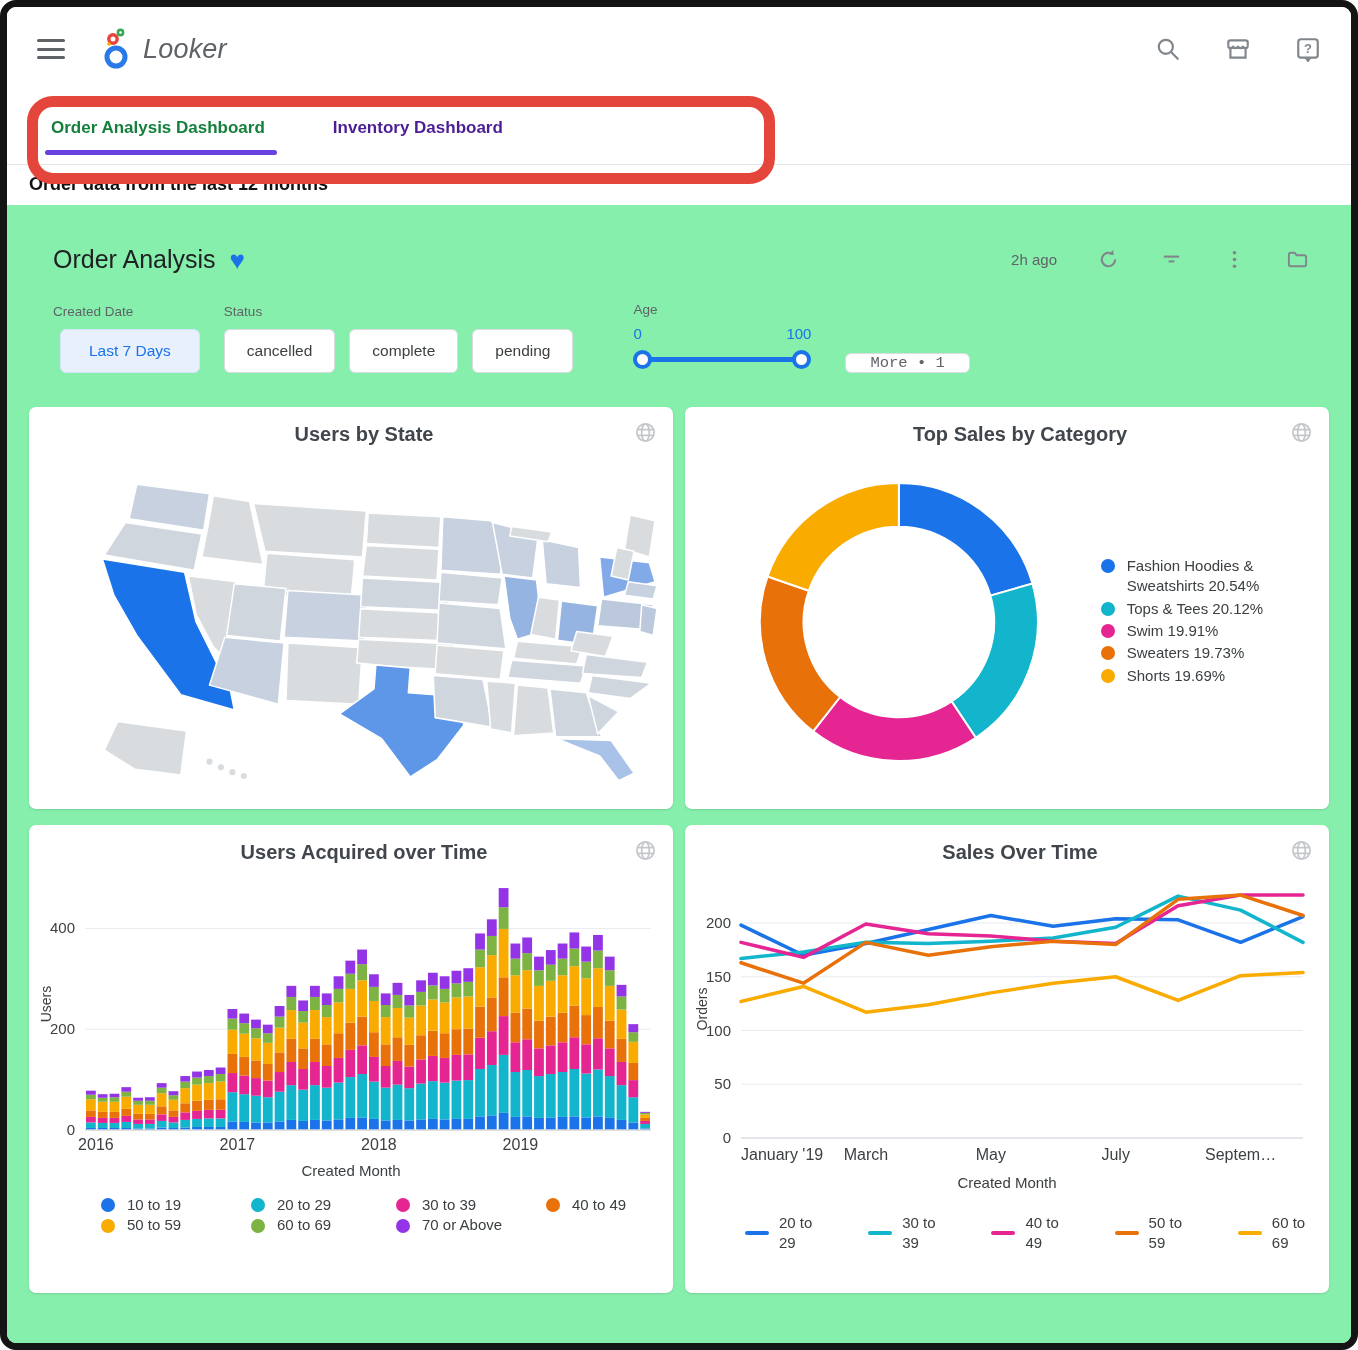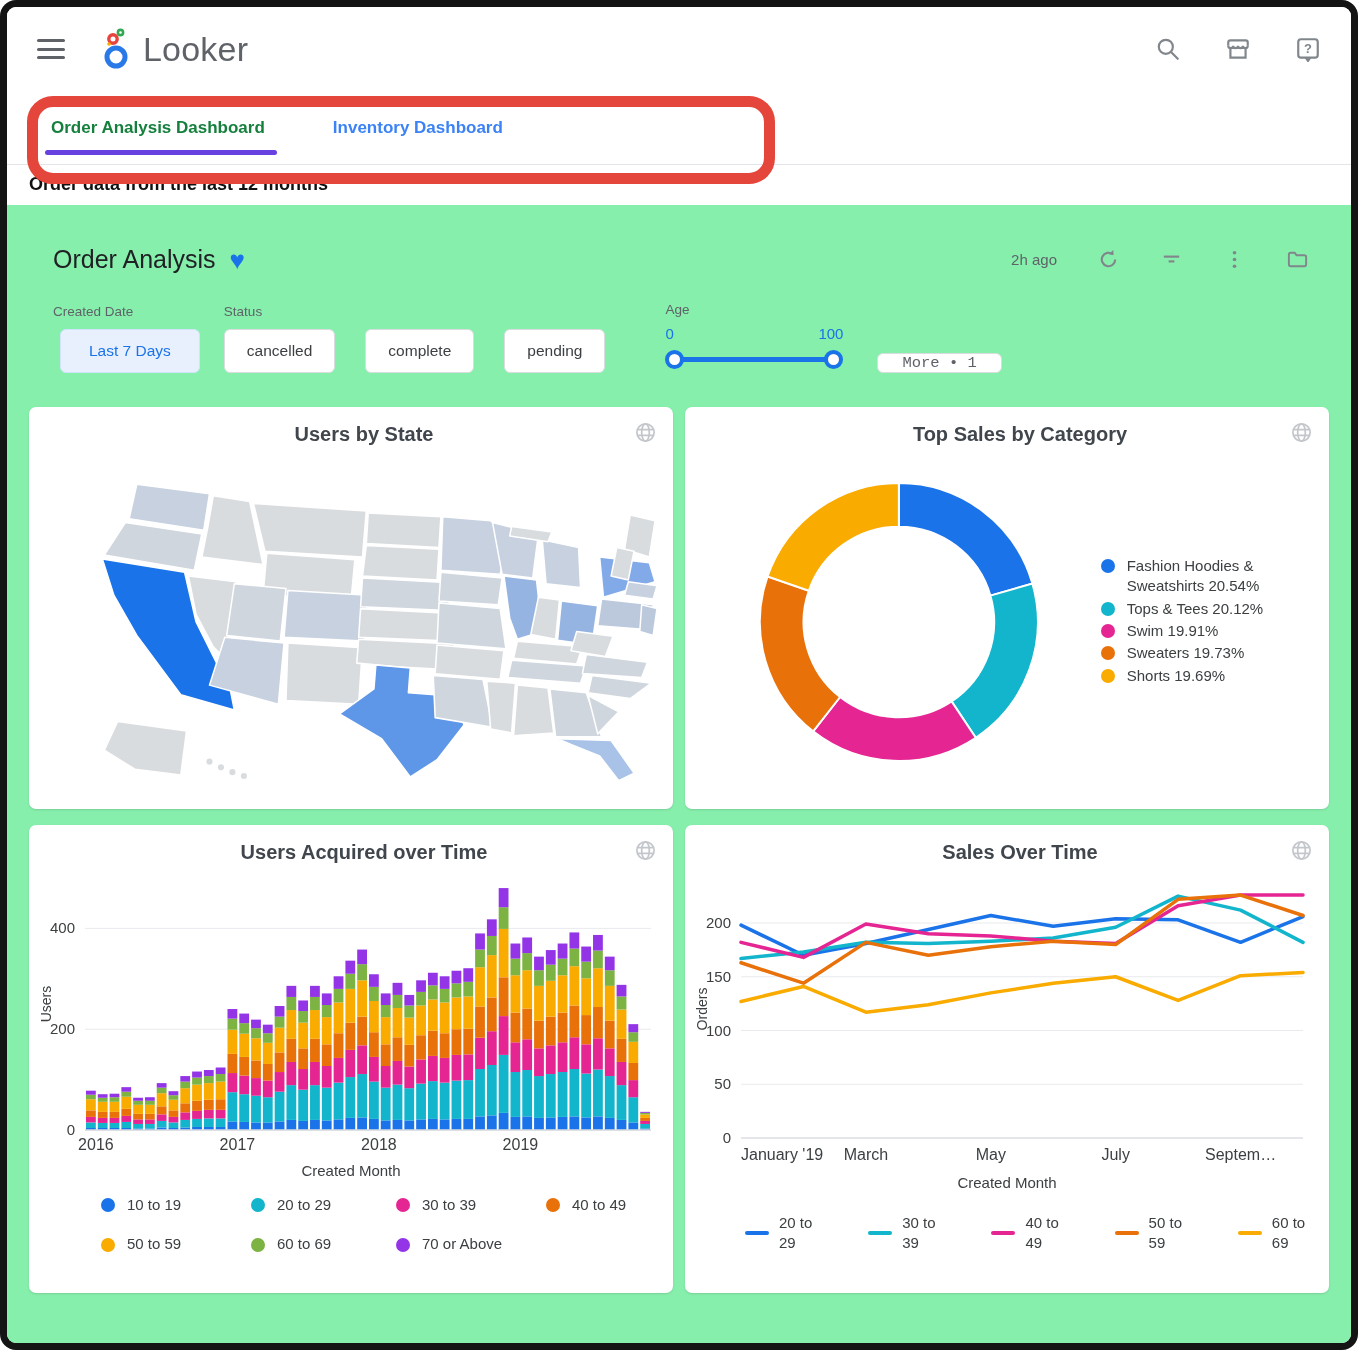--- a/index.html
+++ b/index.html
@@ -5,47 +5,47 @@
   * { box-sizing: border-box; margin: 0; padding: 0; }
   html,body { width:1358px; height:1350px; }
   body { font-family:"Liberation Sans", sans-serif; background:#fff; position:relative; }
   .frame { position:absolute; inset:0; border:7px solid #141414; border-radius:16px; overflow:hidden; background:#fff; display:flex; flex-direction:column; }
 
   
   .topbar { height:84px; display:flex; align-items:center; padding:0 30px; background:#fff; flex:0 0 auto; }
   .hamburger { width:28px; height:20px; display:flex; flex-direction:column; justify-content:space-between; cursor:pointer; }
   .hamburger span { height:3px; background:#5f6368; border-radius:2px; }
   .brandwrap { display:flex; align-items:center; margin-left:34px; }
-  .brand { font-size:34px; color:#5f6368; margin-left:8px; letter-spacing:.2px; }
+  .brand { font-size:27px; color:#5f6368; margin-left:8px; letter-spacing:.2px;font-style:italic; }
   .topbar-right { margin-left:auto; display:flex; align-items:center; gap:44px; }
   .tb-icon { width:26px; height:26px; color:#80868b; cursor:pointer; }
 
   
   .mid { position:relative; flex:0 0 auto; }
   .tabs { height:74px; display:flex; align-items:center; gap:64px; padding:0 0 0 42px; border-bottom:1px solid #e3e5e8; }
-  .tab { font-size:17px; font-weight:bold; color:#3b82f6; position:relative; cursor:pointer; padding:24px 2px; }
+  .tab { font-size:17px; font-weight:bold; color:#4c1d95; position:relative; cursor:pointer; padding:24px 2px; }
   .tab.active { color:#15803d; }
   .tab.active .underline { position:absolute; left:-4px; right:-10px; bottom:7px; height:5px; border-radius:4px; background:#6742e0; }
   .red-box { position:absolute; left:20px; top:5px; width:748px; height:88px; border:11px solid #e5463b; border-radius:26px; pointer-events:none; z-index:5; }
   .note { font-size:18px; font-weight:bold; color:#101112; padding:9px 0 10px 22px; background:#fff; }
 
   
   .dash { background:#86efac; flex:1 1 auto; padding:22px 22px 0 22px; overflow:hidden; }
   .dash-head { display:flex; align-items:center; padding:18px 4px 0 24px; }
   .dash-title { font-size:25px; color:#202124; }
   .heart { color:#1a73e8; font-size:26px; margin-left:14px; line-height:1; cursor:pointer; }
   .dash-meta { margin-left:auto; display:flex; align-items:center; gap:40px; padding-right:16px; }
   .meta-text { font-size:15px; color:#5f6368; }
   .meta-icon { width:23px; height:23px; color:#80868b; cursor:pointer; }
 
   
   .filters { display:flex; align-items:flex-end; gap:24px; margin:28px 0 0 24px; }
   .fgroup { display:flex; flex-direction:column; }
   .flabel { font-size:13.5px; color:#5f6368; margin-bottom:10px; }
-  .chiprow { display:flex; gap:30px; }
+  .chiprow { display:flex; gap:14px; }
   .chip { font-size:15.5px; color:#3c4043; background:#fff; border:1px solid #dadce0; border-radius:6px; padding:12px 22px; cursor:pointer; }
   .chip.date { color:#1a73e8; background:#e8f0fe; border-color:#d2e3fc; padding:12px 28px;margin-left:7px; }
   .agegroup { margin-left:36px; }
   .slider { width:178px; position:relative; height:46px; }
   .slider .minlab,.slider .maxlab { position:absolute; top:-2px; font-size:15px; color:#1a73e8; }
   .slider .minlab { left:0; } .slider .maxlab { right:0; }
   .slider .track { position:absolute; left:8px; right:8px; top:30px; height:5px; background:#1a73e8; border-radius:3px; }
   .slider .handle { position:absolute; top:23px; width:19px; height:19px; border-radius:50%; background:#fff; border:4.5px solid #1a73e8; cursor:pointer; }
   .slider .h0 { left:0; } .slider .h1 { right:0; }
   .morebtn { font-size:15.5px; color:#5f6368; background:#fff; border:1px solid #dadce0; border-radius:6px; padding:0 24px; margin-left:10px; cursor:pointer;font-family:Liberation Mono, monospace; }
@@ -59,21 +59,21 @@
   .map-body { display:flex; justify-content:center; align-items:center; height:352px; }
 
   .donut-body { display:flex; align-items:center; height:352px; padding-left:60px; }
   .legend-col { margin-left:48px; width:230px; }
   .leg-item { display:flex; align-items:flex-start; margin-bottom:2px; cursor:pointer; }
   .leg-dot { width:14px; height:14px; border-radius:50%; flex:0 0 auto; margin:3px 12px 0 0; }
   .leg-txt { font-size:15px; color:#3c4043; line-height:1.36; }
 
   .chart-body { padding:4px 8px 0 8px; }
   .xlabel { text-align:center; font-size:15px; color:#3c4043; margin-top:2px; }
-  .bar-legend { display:grid; grid-template-columns:150px 145px 150px 140px; row-gap:19px; margin:16px 0 0 64px;text-align:right; }
+  .bar-legend { display:grid; grid-template-columns:150px 145px 150px 140px; row-gap:0; margin:16px 0 0 64px;text-align:right; }
   .bar-legend .leg-item { margin:0; align-items:center; }
   .bar-legend .leg-dot { margin-top:0; }
   .line-legend { display:flex; gap:40px; margin:22px 0 0 52px; }
   .line-legend .leg-item { align-items:center; margin:0; }
   .leg-line { width:24px; height:4px; border-radius:2px; flex:0 0 auto; margin-right:10px; }
 </style>
 </head>
 <body>
 
 <div class="frame">

